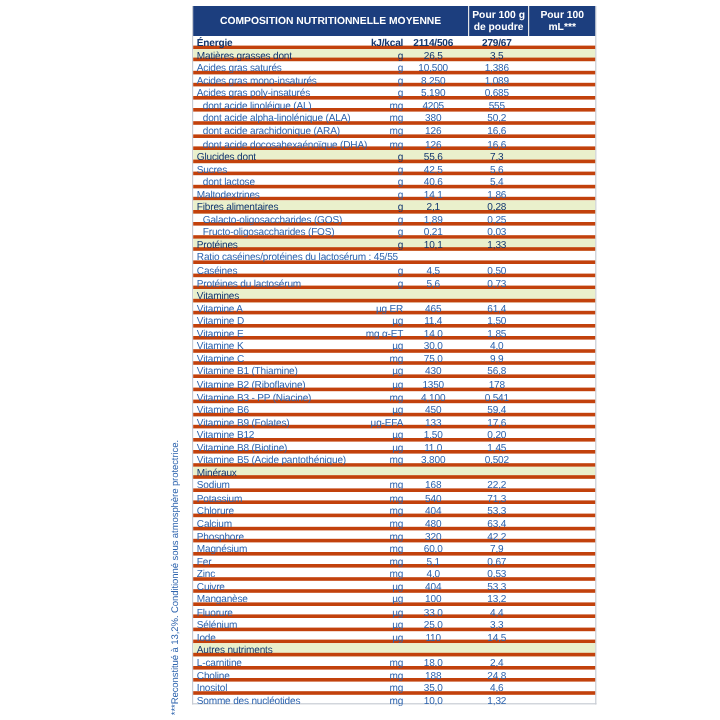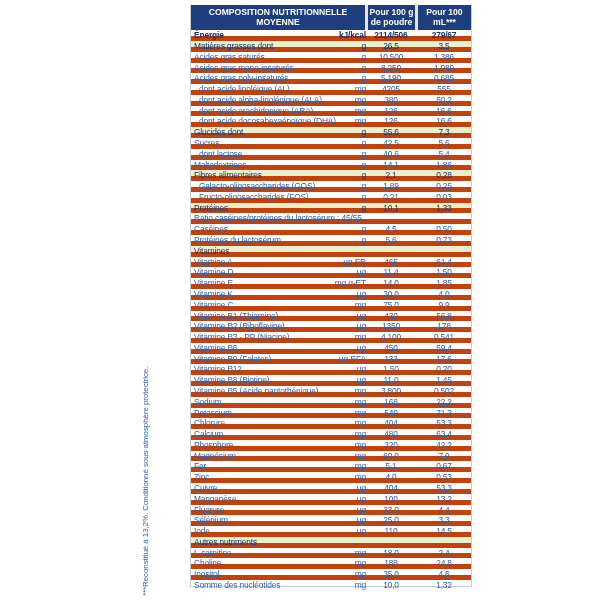--- a/index.html
+++ b/index.html
@@ -15,43 +15,42 @@
   .vnote{
     position:absolute;left:141px;top:596px;
     transform:rotate(-90deg);transform-origin:0 0;
     width:330px;height:12px;
     font-size:8px;color:#2e64ae;white-space:nowrap;
     letter-spacing:-0.1px;
   }
 
   
   .ntable{
-    position:absolute;left:160px;top:5px;width:282px;
+    position:absolute;left:160px;top:5px;width:337px;
     border:1px solid #c8ccd4;border-top:none;
     box-sizing:border-box;
-    margin-left:30px;
   }
   .thead{
     display:grid;grid-template-columns:1fr 50px 56px;
     background:#1c3e7e;color:#ffffff;
     font-weight:bold;font-size:8.6px;line-height:9.6px;
     text-align:center;
   }
   .thead .hcell{
     padding:3px 1px;display:flex;align-items:center;justify-content:center;
   }
-  .thead .hcell + .hcell{border-left:3px solid #e5e5e5;}
+  .thead .hcell + .hcell{border-left:1px solid #e5e5e5;}
 
   .tbody{display:flex;flex-direction:column;height:556px;}
   .trow{
     flex:1 1 0;min-height:0;
     display:grid;grid-template-columns:129px 46px 50px 56px;
     align-items:center;
     font-size:8.4px;color:#2e64ae;
-    border-bottom:5px solid #c2410c;
+    border-bottom:3px solid #c2410c;
     box-sizing:border-box;
     letter-spacing:-0.15px;
   }
   .trow:last-child{border-bottom:none;}
   .trow .lbl{padding-left:3px;white-space:nowrap;overflow:visible;}
   .trow .lbl.ind1{padding-left:8px;}
   .trow .unit{text-align:right;white-space:nowrap;}
   .trow .val{text-align:center;white-space:nowrap;}
   .trow.section{background:#eaf0cc;}
   .trow.section .lbl,.trow.section .unit,.trow.section .val{
@@ -270,20 +269,26 @@
           <div class="unit">µg</div>
           <div class="val">11,0</div>
           <div class="val">1,45</div>
         </div>
         <div class="trow">
           <div class="lbl">Vitamine B5 (Acide pantothénique)</div>
           <div class="unit">mg</div>
           <div class="val">3,800</div>
           <div class="val">0,502</div>
         </div>
+        <div class="trow section">
+          <div class="lbl">Minéraux</div>
+          <div class="unit"></div>
+          <div class="val"></div>
+          <div class="val"></div>
+        </div>
         <div class="trow">
           <div class="lbl">Sodium</div>
           <div class="unit">mg</div>
           <div class="val">168</div>
           <div class="val">22,2</div>
         </div>
         <div class="trow">
           <div class="lbl">Potassium</div>
           <div class="unit">mg</div>
           <div class="val">540</div>

